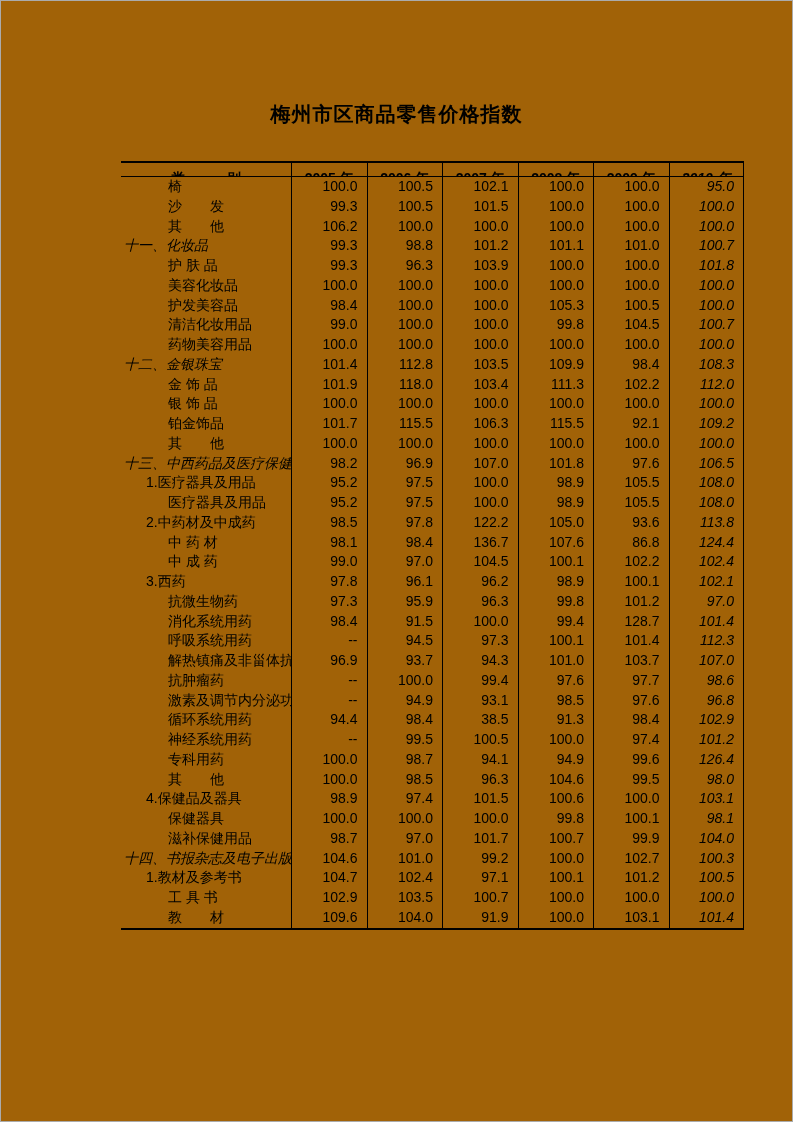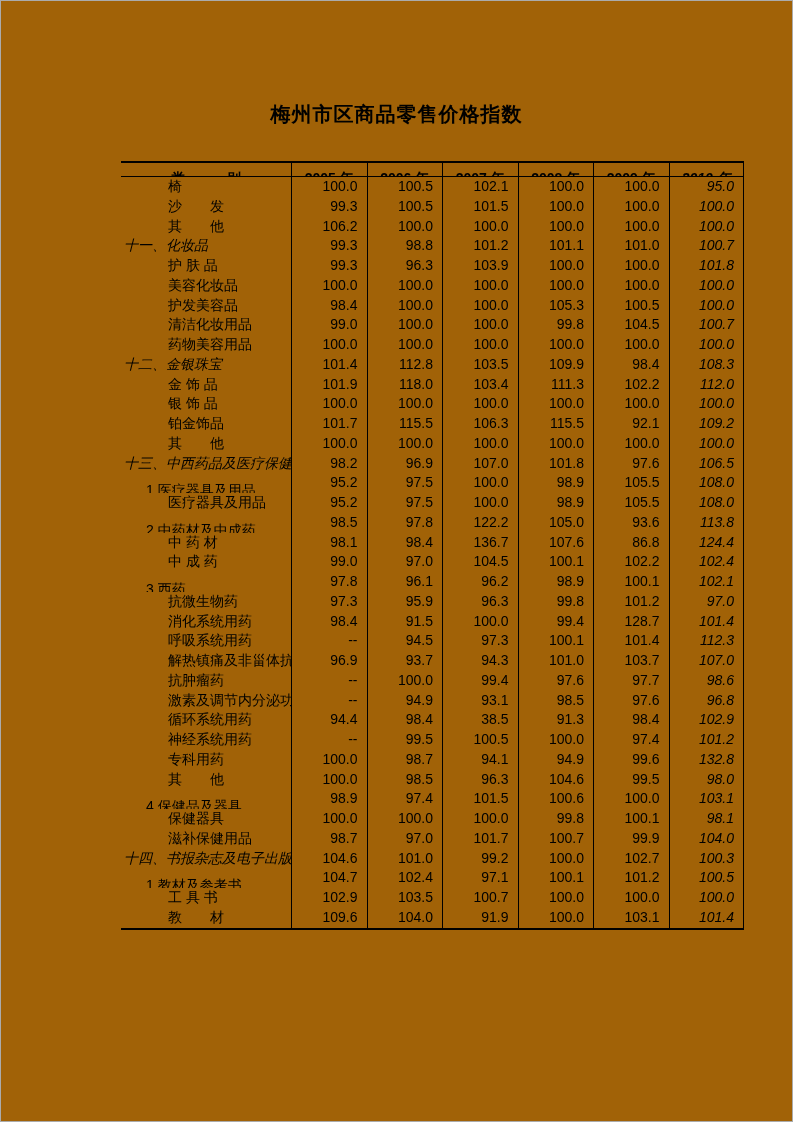--- a/index.html
+++ b/index.html
@@ -75,21 +75,21 @@
   .col-cat { width: 170px; flex: 0 0 170px; }
   .col-yr  { width: 75.5px; flex: 0 0 75.5px; border-left: 1px solid #000; }
   .col-yr.last { border-right: 1px solid #000; font-style: italic; }
   .trow .cell {
     font-size: 14px;
     line-height: 19.763px;
   }
   .lab { text-align: left; }
   .val { text-align: right; padding-right: 9px; }
   .ind0 { padding-left: 3px; font-style: italic; }
-  .ind1 { padding-left: 25px; margin-top: 8px; }
+  .ind1 { padding-left: 25px; }
   .ind2 { padding-left: 47px; }
 </style>
 </head>
 <body>
 
 <div class="page">
 
   <div class="doc-title">梅州市区商品零售价格指数</div>
 
 
@@ -365,21 +365,21 @@
           <div class="cell val col-yr">97.4</div>
           <div class="cell val col-yr last">101.2</div>
         </div>
         <div class="trow">
           <div class="cell lab col-cat ind2">专科用药</div>
           <div class="cell val col-yr">100.0</div>
           <div class="cell val col-yr">98.7</div>
           <div class="cell val col-yr">94.1</div>
           <div class="cell val col-yr">94.9</div>
           <div class="cell val col-yr">99.6</div>
-          <div class="cell val col-yr last">132.8</div>
+          <div class="cell val col-yr last">126.4</div>
         </div>
         <div class="trow">
           <div class="cell lab col-cat ind2">其　　他</div>
           <div class="cell val col-yr">100.0</div>
           <div class="cell val col-yr">98.5</div>
           <div class="cell val col-yr">96.3</div>
           <div class="cell val col-yr">104.6</div>
           <div class="cell val col-yr">99.5</div>
           <div class="cell val col-yr last">98.0</div>
         </div>

